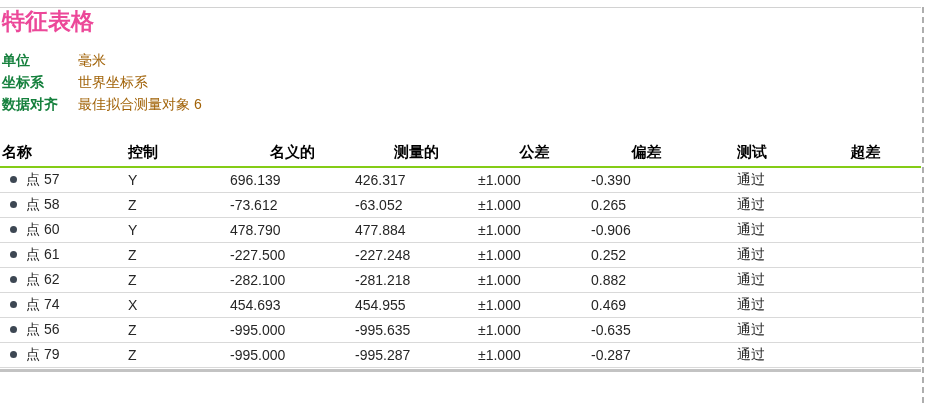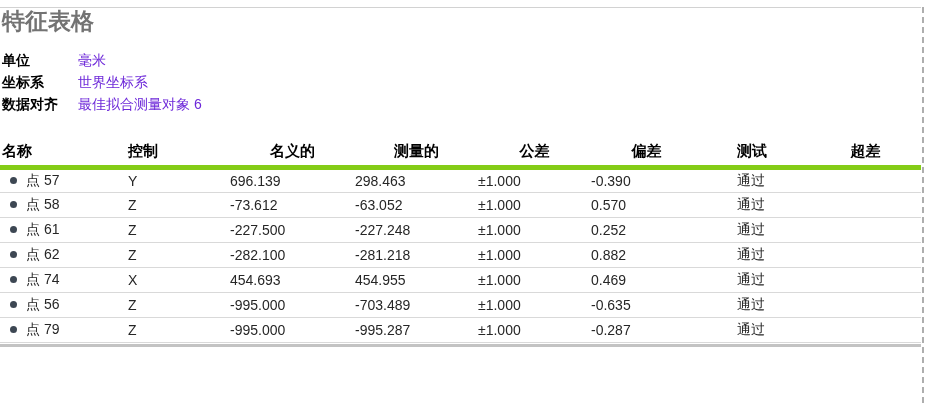--- a/index.html
+++ b/index.html
@@ -16,43 +16,43 @@
     width: 921px; height: 1px; background: #d2d2d2;
   }
   .right-edge {
     position: absolute; top: 0; right: 1px; bottom: 0;
     width: 0; border-right: 2px dashed #aeaeae;
   }
 
   .title {
     margin: 7px 0 0 2px;
     font-size: 23px; line-height: 29px;
-    font-weight: bold; color: #737373;
+    font-weight: bold; color: #ec4899;
   }
 
   .meta { margin: 13px 0 0 2px; }
   .meta-row { line-height: 22px; font-size: 14px; color: #1a1a1a; }
-  .meta-label { display: inline-block; width: 76px; font-weight: bold; color: #000000; }
-  .meta-value { color: #6d28d9; }
+  .meta-label { display: inline-block; width: 76px; font-weight: bold; color: #15803d; }
+  .meta-value { color: #a16207; }
 
   table.features {
     margin-top: 24px;
     width: 921px;
     border-collapse: collapse;
     table-layout: fixed;
   }
   col.c1 { width: 125px; } col.c2 { width: 105px; }
   col.c3 { width: 125px; } col.c4 { width: 123px; }
   col.c5 { width: 113px; } col.c6 { width: 111px; }
   col.c7 { width: 110px; } col.c8 { width: 109px; }
 
   th {
     height: 28px; vertical-align: middle;
     font-size: 15px; font-weight: bold; color: #000;
-    border-bottom: 5px solid #84cc16;
+    border-bottom: 2px solid #84cc16;
     white-space: nowrap;
   }
   td {
     height: 25px; vertical-align: middle;
     font-size: 14px; color: #262626;
     border-bottom: 1px solid #d9d9d9;
     white-space: nowrap; overflow: hidden;
   }
   .al { text-align: left; }
   .ar { }
@@ -114,33 +114,43 @@
         <th class="ar">偏差</th>
         <th class="al test-col">测试</th>
         <th class="ar ot-col">超差</th>
       </tr>
     </thead>
     <tbody>
       <tr>
         <td class="al name-cell"><span class="bullet"></span><span>点 57</span></td>
         <td class="al ctrl-cell">Y</td>
         <td class="ar">696.139</td>
-        <td class="ar">298.463</td>
+        <td class="ar">426.317</td>
         <td class="ar">±1.000</td>
         <td class="ar">-0.390</td>
         <td class="al test-cell">通过</td>
         <td class="ar ot-cell"></td>
       </tr>
       <tr>
         <td class="al name-cell"><span class="bullet"></span><span>点 58</span></td>
         <td class="al ctrl-cell">Z</td>
         <td class="ar">-73.612</td>
         <td class="ar">-63.052</td>
         <td class="ar">±1.000</td>
-        <td class="ar">0.570</td>
+        <td class="ar">0.265</td>
+        <td class="al test-cell">通过</td>
+        <td class="ar ot-cell"></td>
+      </tr>
+      <tr>
+        <td class="al name-cell"><span class="bullet"></span><span>点 60</span></td>
+        <td class="al ctrl-cell">Y</td>
+        <td class="ar">478.790</td>
+        <td class="ar">477.884</td>
+        <td class="ar">±1.000</td>
+        <td class="ar">-0.906</td>
         <td class="al test-cell">通过</td>
         <td class="ar ot-cell"></td>
       </tr>
       <tr>
         <td class="al name-cell"><span class="bullet"></span><span>点 61</span></td>
         <td class="al ctrl-cell">Z</td>
         <td class="ar">-227.500</td>
         <td class="ar">-227.248</td>
         <td class="ar">±1.000</td>
         <td class="ar">0.252</td>
@@ -164,21 +174,21 @@
         <td class="ar">454.955</td>
         <td class="ar">±1.000</td>
         <td class="ar">0.469</td>
         <td class="al test-cell">通过</td>
         <td class="ar ot-cell"></td>
       </tr>
       <tr>
         <td class="al name-cell"><span class="bullet"></span><span>点 56</span></td>
         <td class="al ctrl-cell">Z</td>
         <td class="ar">-995.000</td>
-        <td class="ar">-703.489</td>
+        <td class="ar">-995.635</td>
         <td class="ar">±1.000</td>
         <td class="ar">-0.635</td>
         <td class="al test-cell">通过</td>
         <td class="ar ot-cell"></td>
       </tr>
       <tr>
         <td class="al name-cell"><span class="bullet"></span><span>点 79</span></td>
         <td class="al ctrl-cell">Z</td>
         <td class="ar">-995.000</td>
         <td class="ar">-995.287</td>

